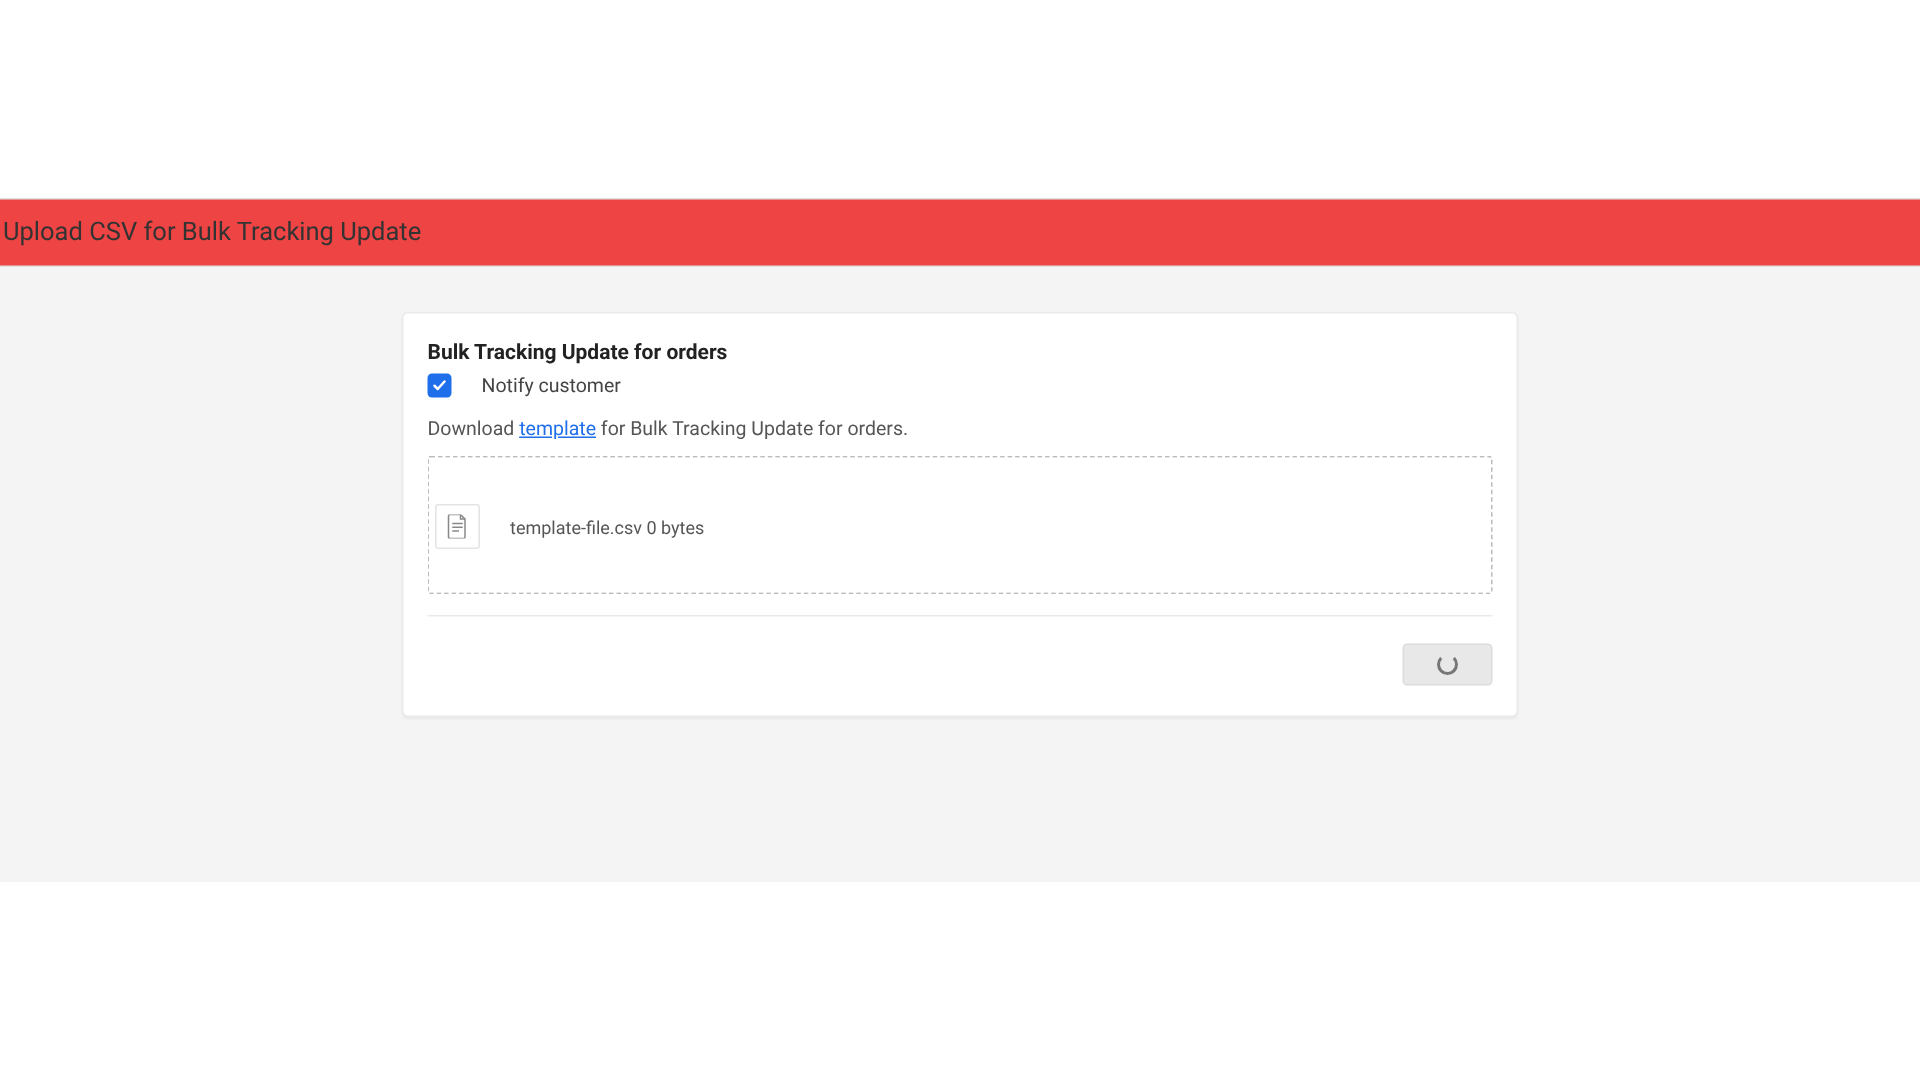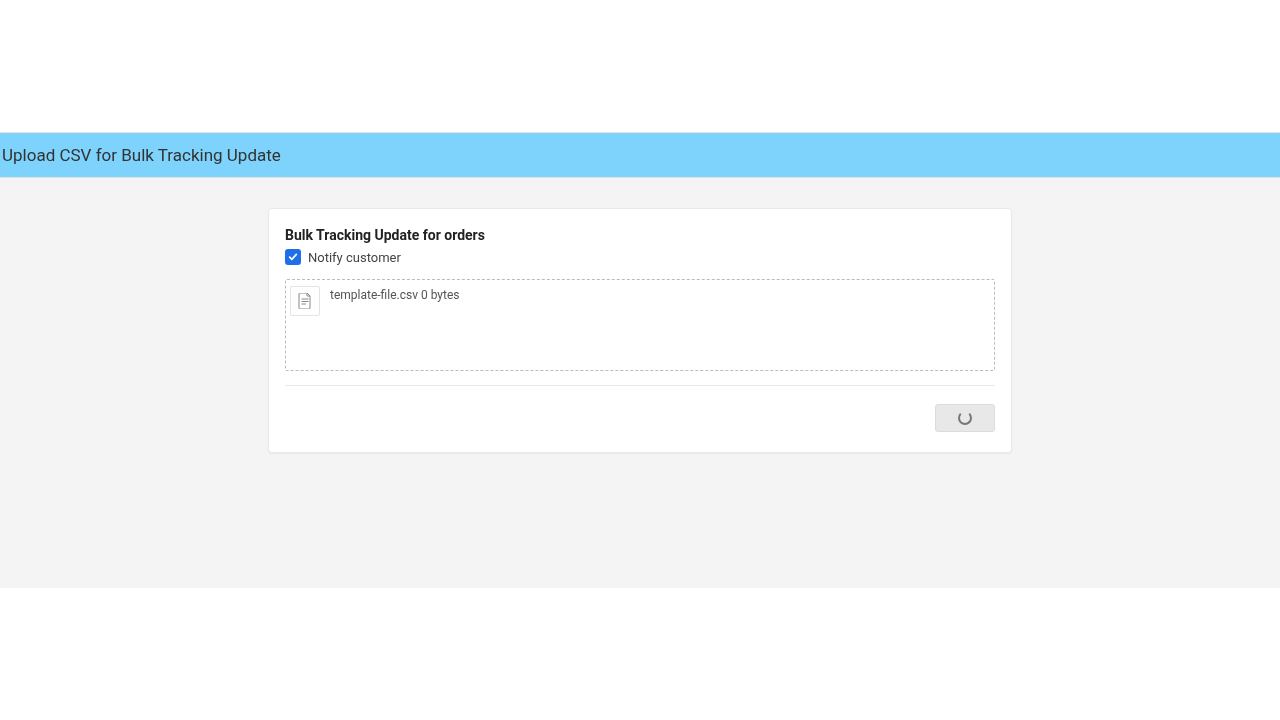--- a/index.html
+++ b/index.html
@@ -10,21 +10,21 @@
     font-size: 14px;
     width: 1280px;
     height: 720px;
     overflow: hidden;
   }
   .top-blank {
     height: 132px;
     background: #ffffff;
   }
   .page-header {
-    background: #7dd3fc;
+    background: #ef4444;
     border-top: 1px solid #e1e1e1;
     border-bottom: 1px solid #e1e1e1;
     padding: 12px 4px 12px 2px;
   }
   .page-header h1 {
     font-size: 17px;
     font-weight: 400;
     color: #333;
   }
   .page-body {
@@ -44,21 +44,21 @@
   }
   .card-title {
     font-size: 14px;
     font-weight: 700;
     color: #222;
     margin-bottom: 6px;
   }
   .checkbox-row {
     display: flex;
     align-items: center;
-    gap: 7px;
+    gap: 20px;
     margin-bottom: 14px;
     margin-top: 4px;
   }
   .checkbox {
     width: 16px;
     height: 16px;
     border-radius: 3px;
     background: #1f6feb;
     display: flex;
     align-items: center;
@@ -78,22 +78,22 @@
   .download-line a {
     color: #1f6feb;
     text-decoration: underline;
   }
   .dropzone {
     border: 1px dashed #bbbbbb;
     border-radius: 2px;
     min-height: 92px;
     padding: 4px;
     display: flex;
-    align-items: flex-start;
-    gap: 10px;
+    align-items: center;
+    gap: 20px;
   }
   .file-thumb {
     width: 30px;
     height: 30px;
     border: 1px solid #e4e4e4;
     border-radius: 2px;
     display: flex;
     align-items: center;
     justify-content: center;
     background: #fff;
@@ -155,20 +155,23 @@
 
     <div class="checkbox-row">
       <span class="checkbox">
         <svg width="10" height="10" viewBox="0 0 12 12">
             <path d="M2 6.2 L4.6 8.8 L10 2.8" stroke="#ffffff" stroke-width="2" fill="none" stroke-linecap="round" stroke-linejoin="round"></path>
           </svg>
       </span>
       <span class="checkbox-label">Notify customer</span>
     </div>
 
+    <div class="download-line">
+      <span>Download </span><a href="#">template</a><span> for Bulk Tracking Update for orders.</span>
+    </div>
 
     <div class="dropzone">
       <div class="file-thumb">
         <svg width="14" height="16" viewBox="0 0 14 16">
           <path d="M2 0 h7 l3 3 v12 a1 1 0 0 1 -1 1 h-9 a1 1 0 0 1 -1 -1 v-14 a1 1 0 0 1 1 -1 z" fill="none" stroke="#888" stroke-width="1"></path>
           <path d="M9 0 v3 h3" fill="none" stroke="#888" stroke-width="1"></path>
           <line x1="3.5" y1="6" x2="10.5" y2="6" stroke="#888" stroke-width="1"></line>
           <line x1="3.5" y1="8.5" x2="10.5" y2="8.5" stroke="#888" stroke-width="1"></line>
           <line x1="3.5" y1="11" x2="8" y2="11" stroke="#888" stroke-width="1"></line>
         </svg>

